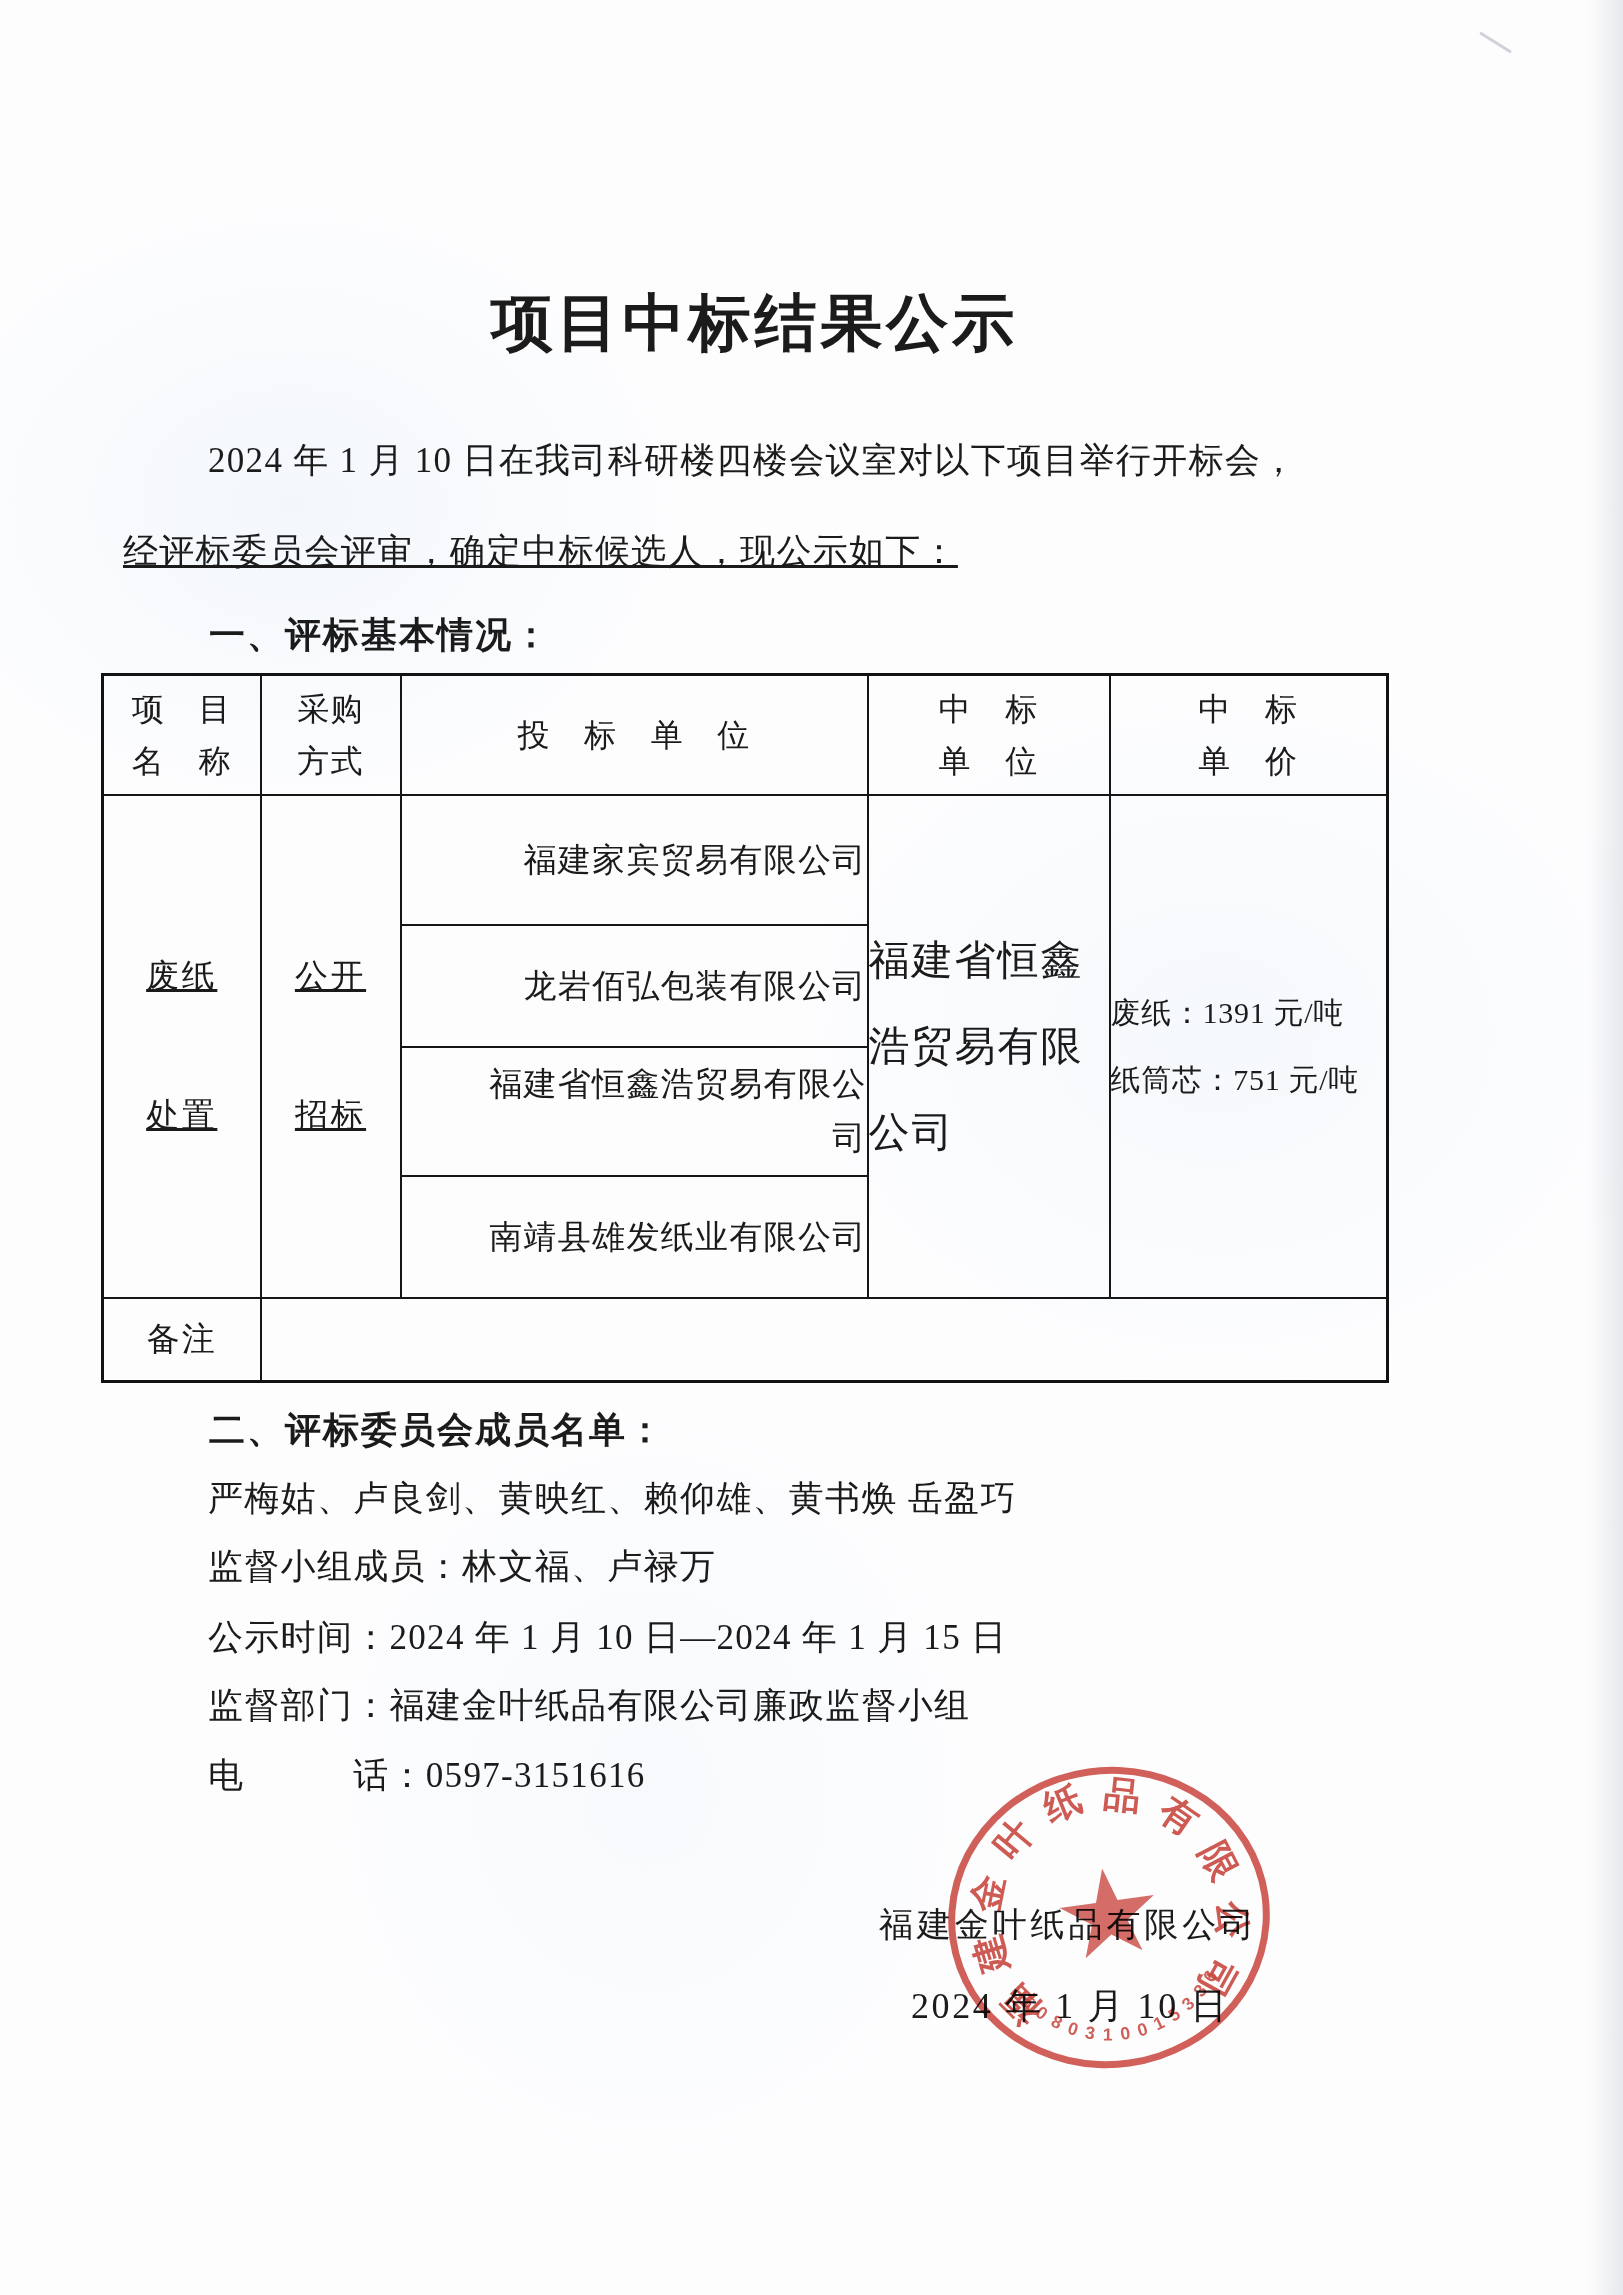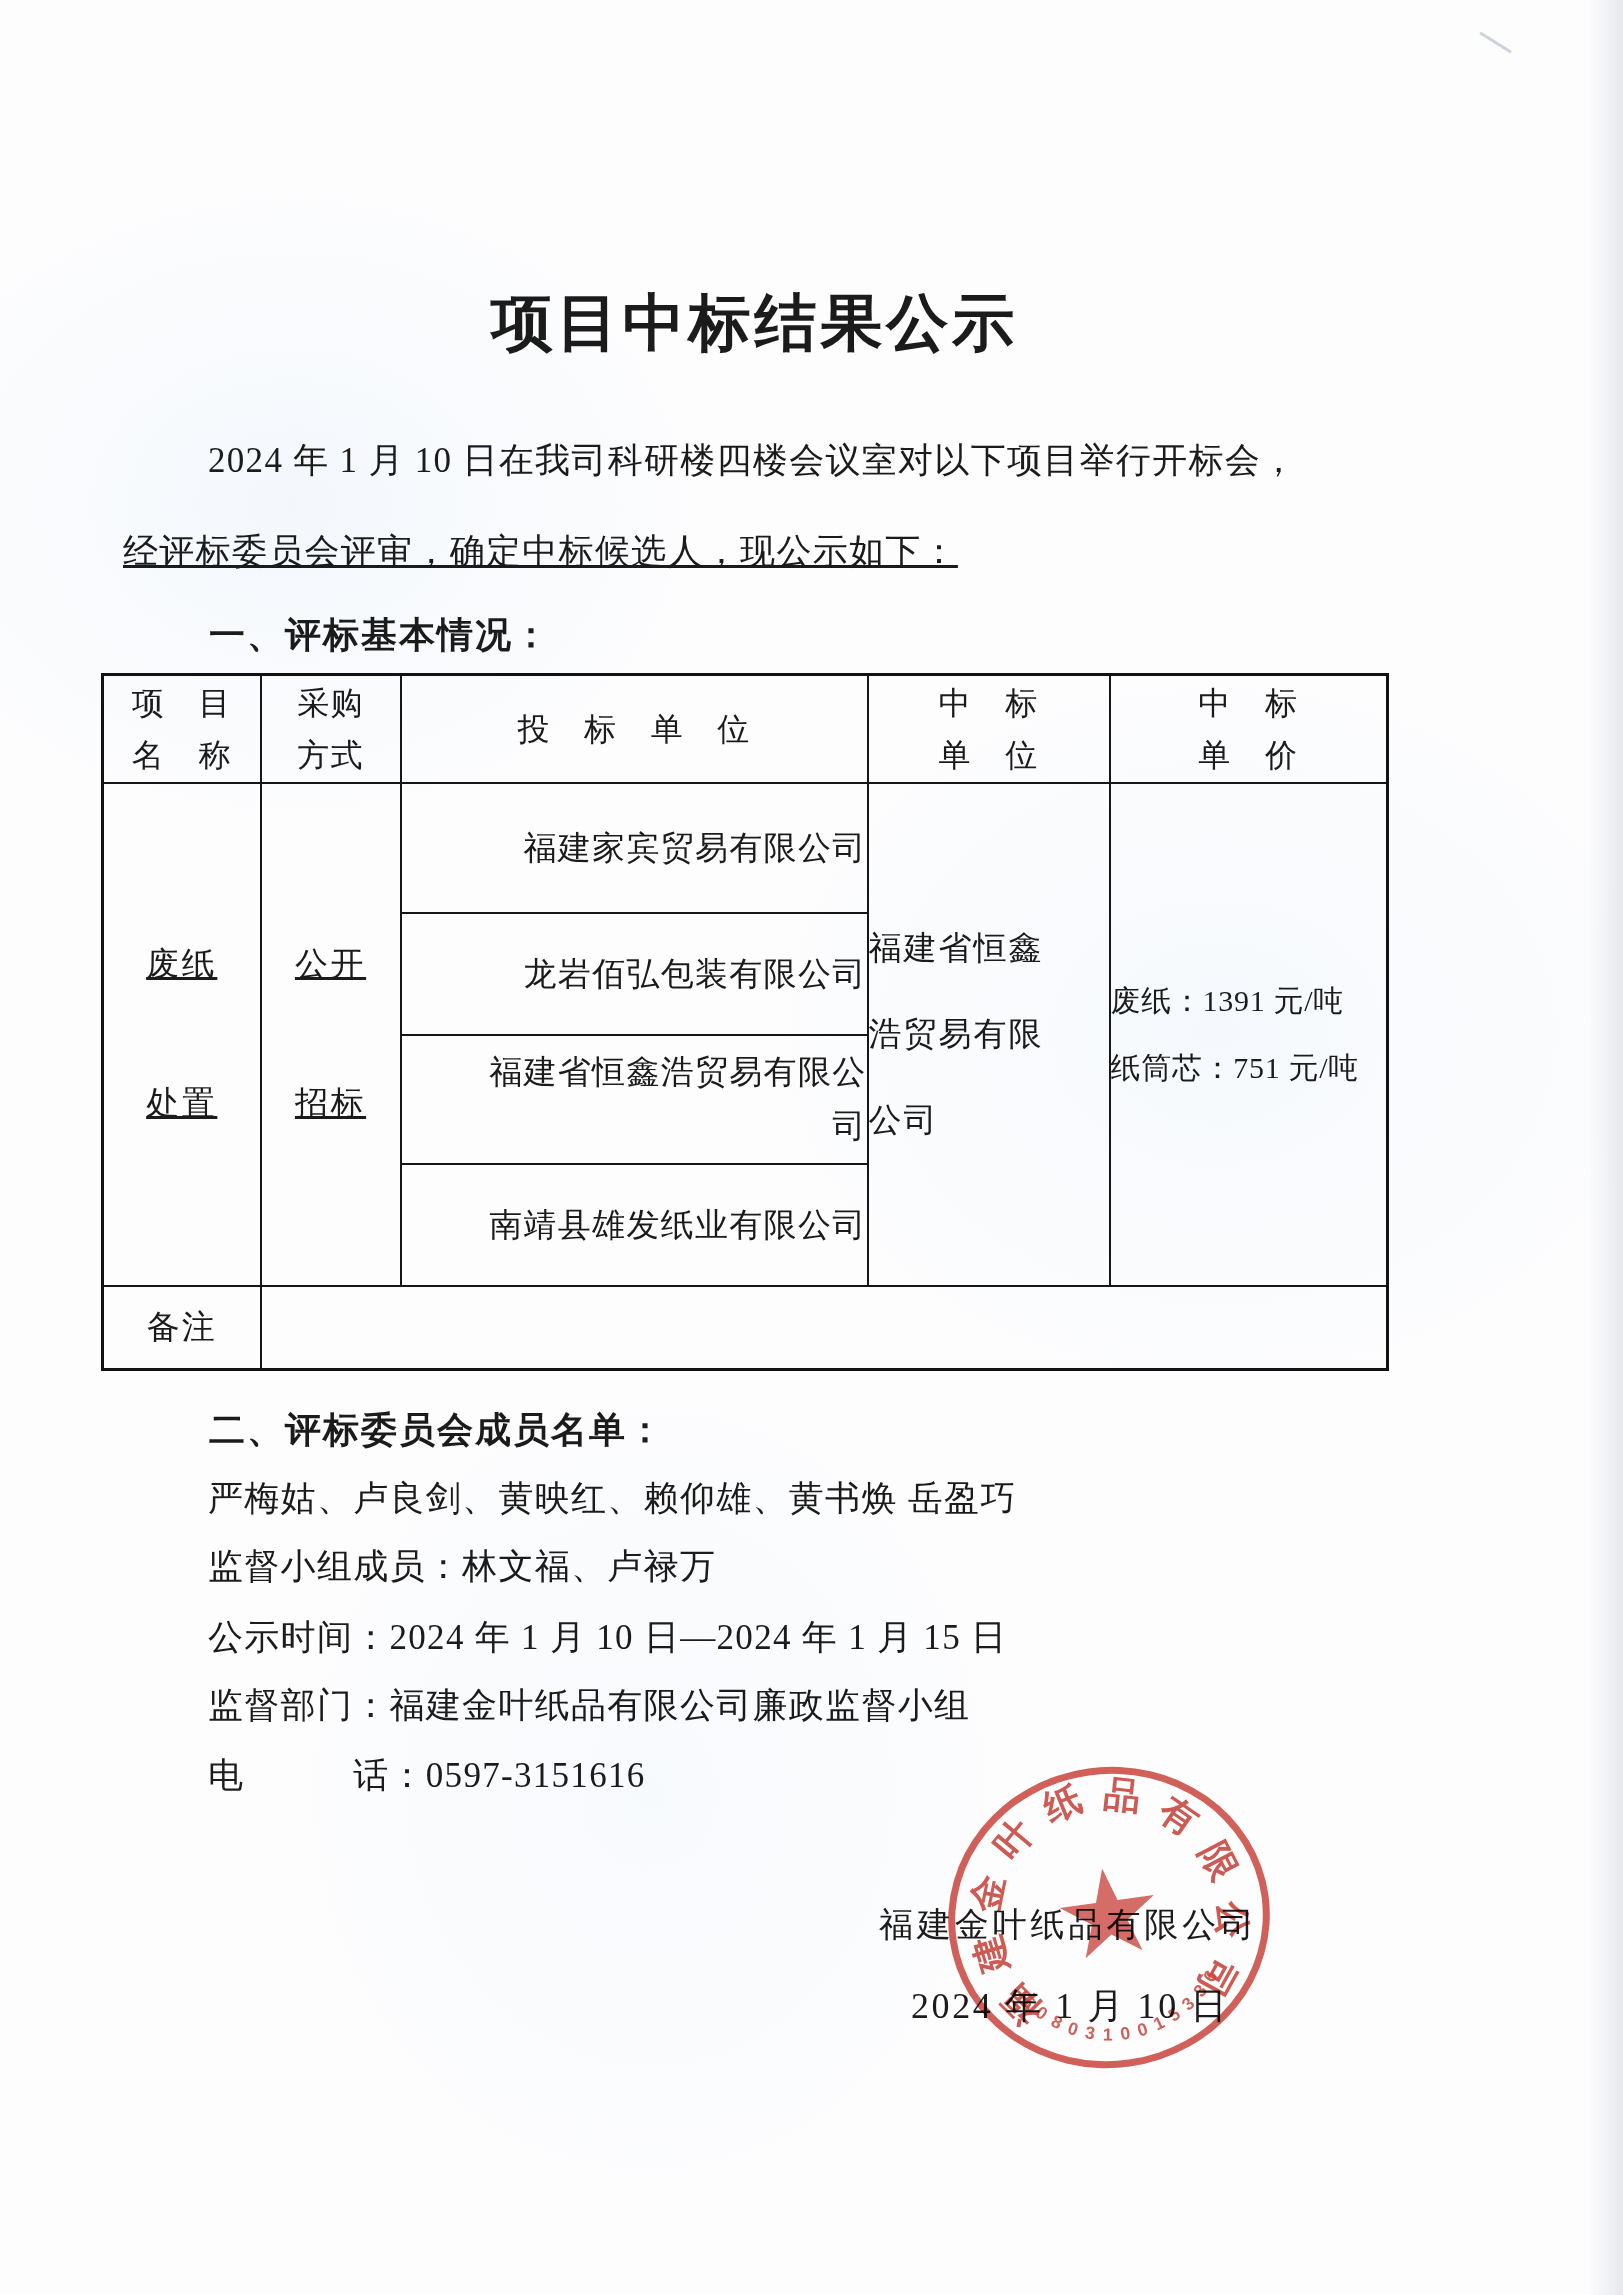--- a/index.html
+++ b/index.html
@@ -33,21 +33,21 @@
 
   table.result-table {
     position:absolute; top:673px; left:101px;
     border-collapse:collapse; table-layout:fixed;
     border:3.3px solid #121212; font-size:32px;
   }
   .result-table td { border:2px solid #161616; padding:0; }
   .hdr td { text-align:center; vertical-align:middle; line-height:52px; letter-spacing:1.3px; }
   .cell-merged2 { text-align:center; vertical-align:middle; line-height:139px; font-size:33px; letter-spacing:2.6px;text-decoration:underline; }
   .bidder-cell { vertical-align:middle; padding-left:45px; font-size:33px; letter-spacing:1.3px; line-height:54px;text-align:right; }
-  .winner-cell { vertical-align:middle; padding-left:34px; font-size:33px; letter-spacing:2px; line-height:86px; }
+  .winner-cell { vertical-align:middle; padding-left:34px; font-size:41px; letter-spacing:2px; line-height:86px; }
   .price-cell  { vertical-align:middle; padding-left:21px; font-size:30px; letter-spacing:0.7px; line-height:67px; white-space:nowrap; }
   .remark-label { text-align:center; vertical-align:middle; font-size:33px; letter-spacing:2px; }
 
   #signoff-company { top:1902px; left:879px; font-size:34px; letter-spacing:3.9px; white-space:nowrap; }
   #signoff-date    { top:1982px; left:911px; font-size:36px; letter-spacing:2.6px; white-space:nowrap; }
 
   #seal {
     left:948px; top:1767px; width:322px; height:301px;
     transform:rotate(-8deg);
     mix-blend-mode:multiply; opacity:.92;
@@ -89,21 +89,21 @@
 
 <table class="result-table">
   <colgroup>
     <col style="width:158px">
       <col style="width:140px">
       <col style="width:467px">
       <col style="width:242px">
       <col style="width:278px">
   </colgroup>
   <tbody>
-      <tr class="hdr" style="height:108px">
+      <tr class="hdr" style="height:120px">
     <td>
       <div>项　目</div>
       <div>名　称</div>
     </td>
     <td>
       <div>采购</div>
       <div>方式</div>
     </td>
     <td>投　标　单　位</td>
     <td>

